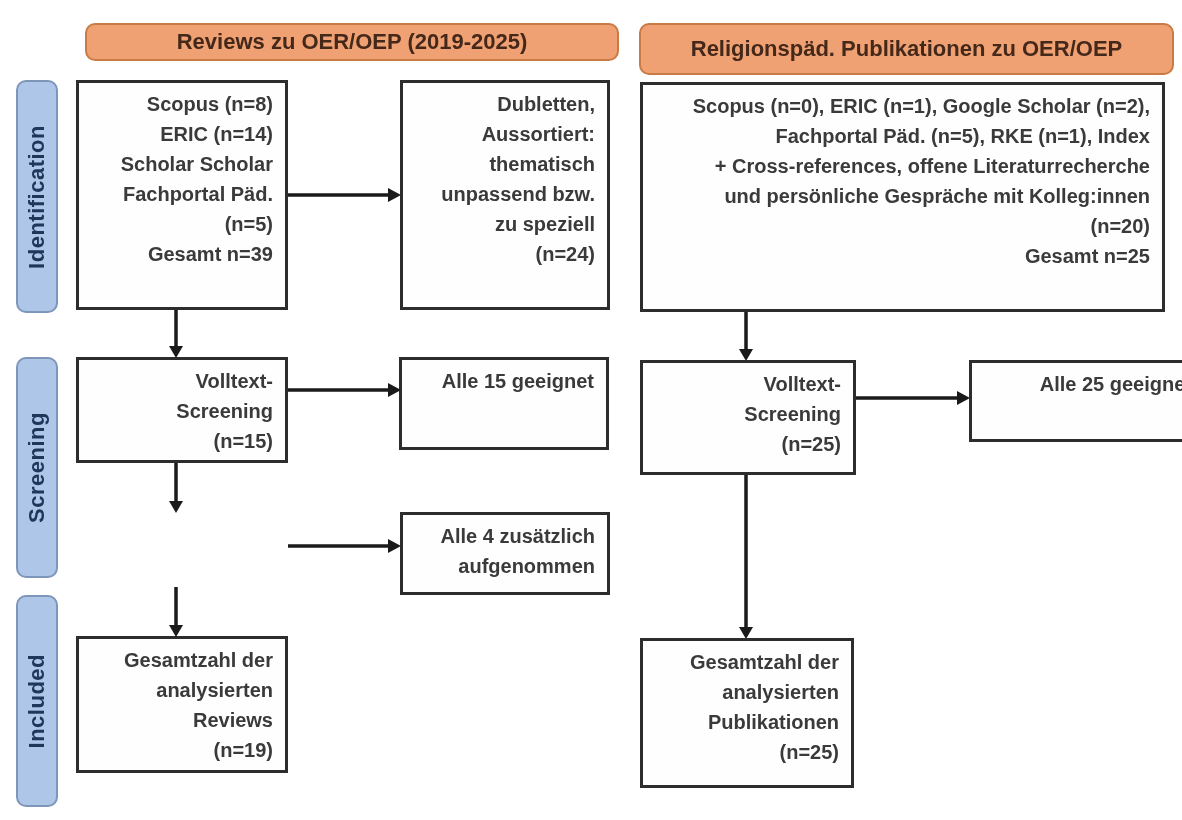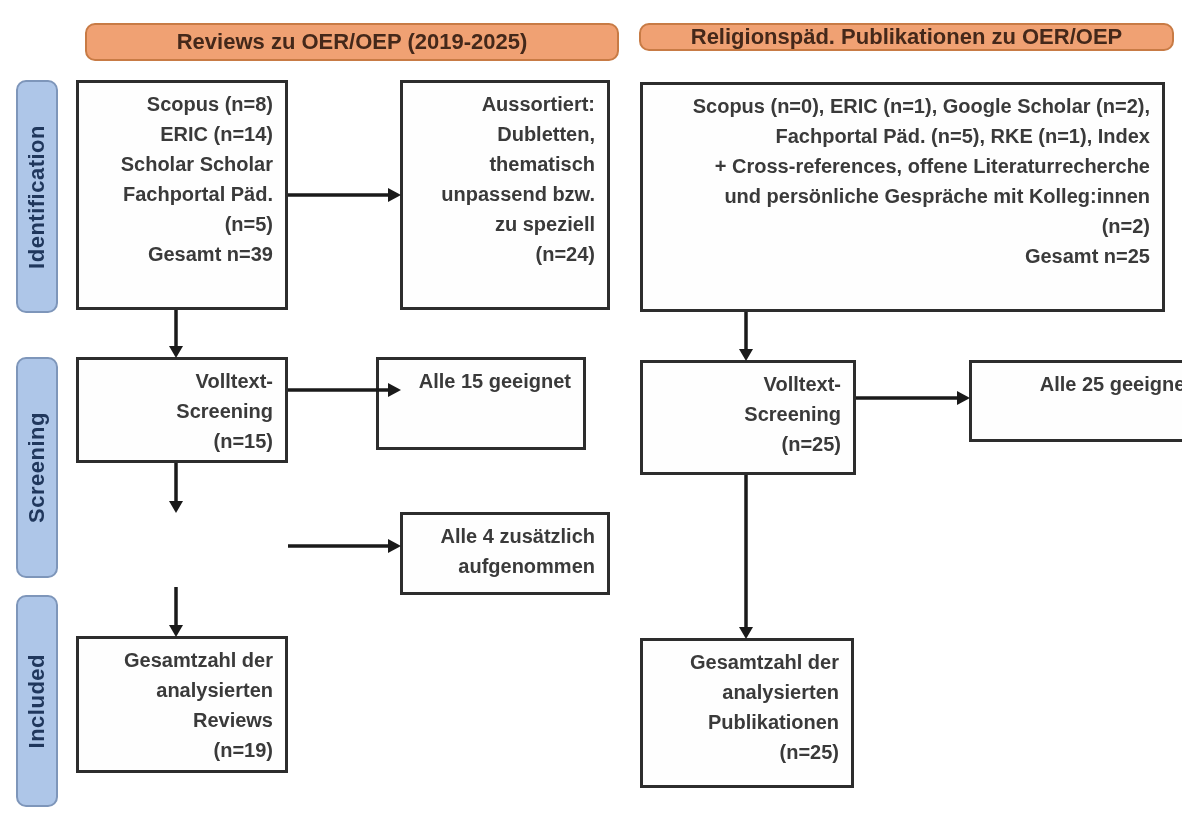--- a/index.html
+++ b/index.html
@@ -20,21 +20,21 @@
     color: #44281a;
     font-weight: 700;
     font-size: 22px;
     display: flex;
     align-items: center;
     justify-content: center;
     text-align: center;
     margin-left: 9px;
   }
   .banner-left  { left: 76px;  top: 23px; width: 534px; height: 38px; }
-  .banner-right { left: 630px; top: 23px; width: 535px; height: 28px; }
+  .banner-right { left: 630px; top: 23px; width: 535px; height: 52px; }
 
   .stage {
     position: absolute;
     box-sizing: border-box;
     left: 16px;
     width: 42px;
     background: #aec6e8;
     border: 2.5px solid #7e96ba;
     border-radius: 10px;
     display: flex;
@@ -62,21 +62,21 @@
     color: #3a3a3a;
     font-weight: 700;
     font-size: 20px;
     line-height: 30px;
     padding: 6px 12px;
     text-align: right;
   }
   .node-reviews-sources          { left: 76px;  top: 80px;  width: 212px; height: 230px; }
   .node-reviews-excluded         { left: 400px; top: 80px;  width: 210px; height: 230px; }
   .node-reviews-fulltext         { left: 76px;  top: 357px; width: 212px; height: 106px; }
-  .node-reviews-fulltext-result  { left: 376px; top: 357px; width: 210px; height: 93px; }
+  .node-reviews-fulltext-result  { left: 399px; top: 357px; width: 210px; height: 93px; }
   .node-reviews-crossref         { left: 76px;  top: 512px; width: 212px; height: 75px; }
   .node-reviews-crossref-result  { left: 400px; top: 512px; width: 210px; height: 83px; }
   .node-reviews-included         { left: 76px;  top: 636px; width: 212px; height: 137px; }
   .node-publications-sources     { left: 640px; top: 82px;  width: 525px; height: 230px; padding-left: 22px; }
   .node-publications-fulltext    { left: 640px; top: 360px; width: 216px; height: 115px; }
   .node-publications-fulltext-result { left: 969px; top: 360px; width: 238px; height: 82px; }
   .node-publications-included    { left: 640px; top: 638px; width: 214px; height: 150px; }
 
   .arrows {
     position: absolute;
@@ -110,22 +110,22 @@
   <div class="node node-reviews-sources">
       <div>Scopus (n=8)</div>
       <div>ERIC (n=14)</div>
       <div>Scholar Scholar</div>
       <div>Fachportal Päd.</div>
       <div>(n=5)</div>
       <div>Gesamt n=39</div>
     </div>
 
   <div class="node node-reviews-excluded">
+      <div>Dubletten,</div>
       <div>Aussortiert:</div>
-      <div>Dubletten,</div>
       <div>thematisch</div>
       <div>unpassend bzw.</div>
       <div>zu speziell</div>
       <div>(n=24)</div>
     </div>
 
   <div class="node node-reviews-fulltext">
       <div>Volltext-</div>
       <div>Screening</div>
       <div>(n=15)</div>
@@ -146,21 +146,21 @@
       <div>analysierten</div>
       <div>Reviews</div>
       <div>(n=19)</div>
     </div>
 
   <div class="node node-publications-sources">
       <div>Scopus (n=0), ERIC (n=1), Google Scholar (n=2),</div>
       <div>Fachportal Päd. (n=5), RKE (n=1), Index</div>
       <div>+ Cross-references, offene Literaturrecherche</div>
       <div>und persönliche Gespräche mit Kolleg:innen</div>
-      <div>(n=2)</div>
+      <div>(n=20)</div>
       <div>Gesamt n=25</div>
     </div>
 
   <div class="node node-publications-fulltext">
       <div>Volltext-</div>
       <div>Screening</div>
       <div>(n=25)</div>
     </div>
 
   <div class="node node-publications-fulltext-result">

